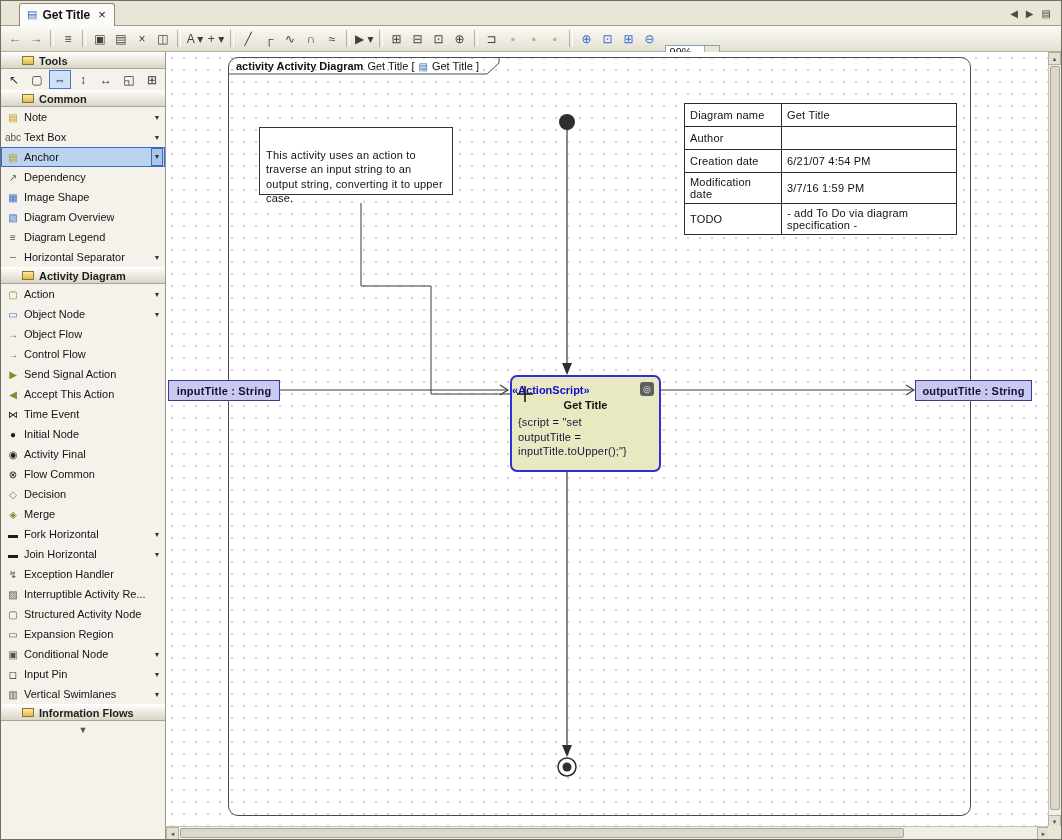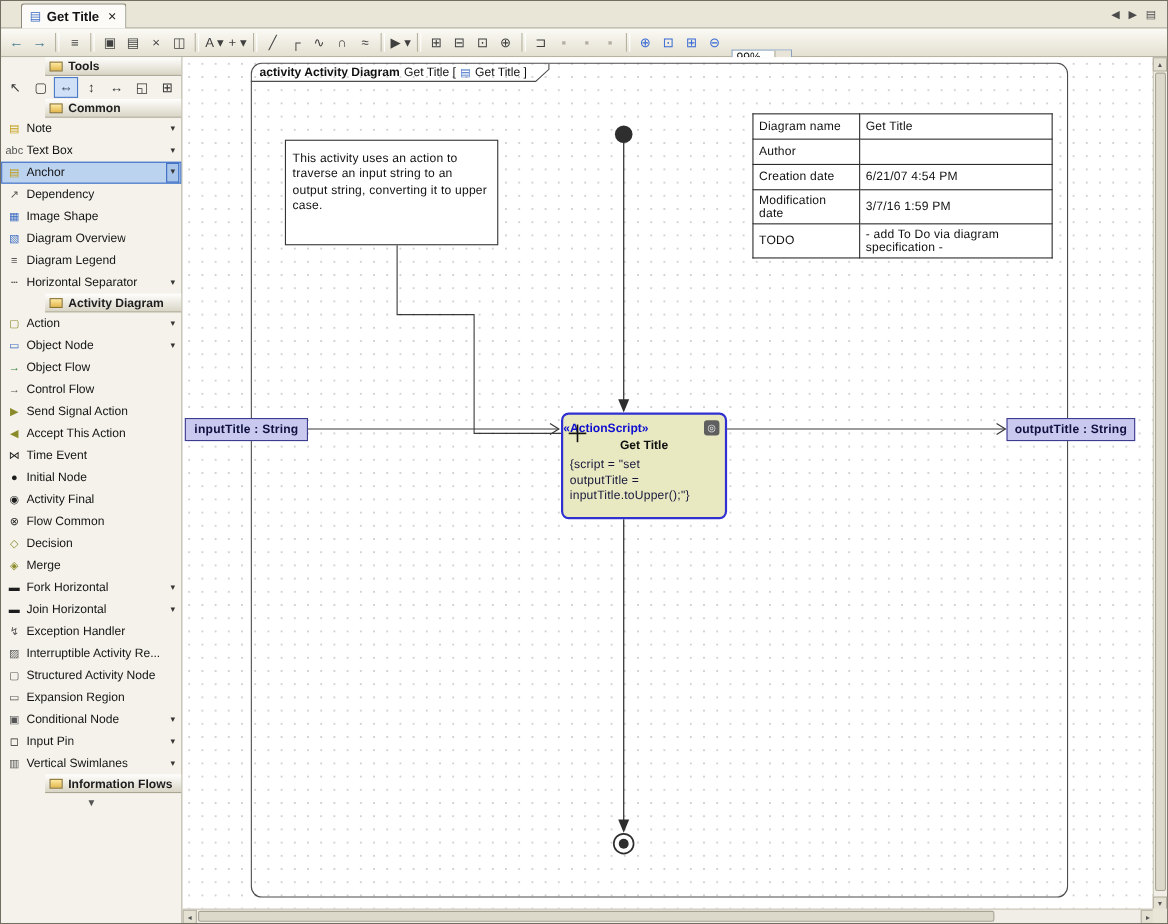--- a/index.html
+++ b/index.html
@@ -22,21 +22,21 @@
 .tbtn.sep{min-width:0;width:3px;height:17px;margin:0 3px;border-left:1px solid #b7b3a3;border-right:1px solid #ffffff;color:transparent;overflow:hidden;}
 .tbtn.disabled{color:#b4afa0;}
 .tbtn.zoom{color:#3a6bd4;}
 .tbtn.nav{color:#4d7f93;font-weight:bold;font-size:13px;}
 .zoom-combo{display:flex;margin-left:5px;height:19px;background:#fff;border:1px solid #86a0bd;margin-top:32px;}
 .zc-value{width:38px;padding-left:4px;font-size:11px;color:#111;}
 .zc-caret{width:15px;height:100%;display:flex;align-items:center;justify-content:center;background:#e8e4d8;border-left:1px solid #b0ab9c;font-size:8px;color:#333;}
 
 
 .palette{position:absolute;left:0;top:51px;width:165px;bottom:0;background:#f4f2ea;border-right:1px solid #9d998a;overflow:hidden;}
-.pal-header{height:17px;display:flex;align-items:center;gap:5px;padding:0 4px;background:linear-gradient(#fdfcf9,#d9d5c6);border-top:1px solid #ffffff;border-bottom:1px solid #aaa593;font-size:11px;font-weight:bold;color:#1e1e1e;margin-left:40px;}
+.pal-header{height:17px;display:flex;align-items:center;gap:5px;padding:0 21px;background:linear-gradient(#fdfcf9,#d9d5c6);border-top:1px solid #ffffff;border-bottom:1px solid #aaa593;font-size:11px;font-weight:bold;color:#1e1e1e;}
 .ph-icon{width:12px;height:9px;background:linear-gradient(#ffe9a0,#e3b84d);border:1px solid #8a7430;flex:none;}
 .tools-row{display:flex;align-items:center;padding:1px 2px;gap:1px;}
 .tool-btn{width:22px;height:19px;display:flex;align-items:center;justify-content:center;font-size:12px;color:#333;border:1px solid transparent;}
 .tool-btn.selected{background:#cfe0f7;border:1px solid #4a7ac8;color:#123;}
 .pal-item{height:20px;display:flex;align-items:center;padding:0 2px 0 4px;font-size:11px;color:#141414;position:relative;}
 .pal-item.selected{background:#bcd3ef;outline:1px solid #3a6bc4;outline-offset:-1px;}
 .pi-icon{width:16px;text-align:center;font-size:10px;color:#555;flex:none;margin-right:3px;}
 .pi-icon.gold{color:#c09a10;}
 .pi-icon.blue{color:#3a6bc4;}
 .pi-icon.green{color:#2e7d32;}
@@ -48,21 +48,21 @@
 .pal-more{text-align:center;font-size:9px;color:#555;padding-top:4px;}
 
 
 .canvas-wrap{position:absolute;left:165px;top:51px;right:0;bottom:0;background:#ece9dd;}
 .canvas{position:absolute;left:0;top:0;width:884px;height:776px;background:#fff;background-image:radial-gradient(circle,#d2d2d2 1px,rgba(0,0,0,0) 1px);background-size:12px 12px;overflow:hidden;}
 .links,.overlay{position:absolute;left:0;top:0;pointer-events:none;}
 .frame{position:absolute;left:62px;top:5px;width:743px;height:759px;border:1px solid #4c4c4c;border-radius:10px;}
 .frame-label{position:absolute;left:63px;top:6px;height:16px;display:flex;align-items:center;gap:4px;padding:0 22px 0 7px;font-size:11px;color:#111;white-space:nowrap;}
 .fl-bold{font-weight:bold;}
 .fl-icon{color:#3a6bc4;font-size:10px;}
-.note{position:absolute;left:93px;top:75px;width:194px;height:96px;background:#fff;border:1px solid #333;padding:9px 6px;font-size:11px;line-height:1.3;color:#111;letter-spacing:0.2px;}
+.note{position:absolute;left:93px;top:75px;width:194px;height:68px;background:#fff;border:1px solid #333;padding:20px 6px;font-size:11px;line-height:1.3;color:#111;letter-spacing:0.2px;}
 .action-node{position:absolute;left:344px;top:323px;width:151px;height:97px;background:#e9e9c1;border:2px solid #3030d0;border-radius:7px;}
 .action-stereo{text-align:left;font-size:11px;font-weight:bold;color:#0f0fd0;margin-top:7px;}
 .action-badge{position:absolute;top:5px;right:5px;width:14px;height:14px;background:#5f5f5f;border-radius:3px;color:#e8e8e8;font-size:9px;display:flex;align-items:center;justify-content:center;}
 .action-name{text-align:center;font-size:11px;font-weight:bold;color:#111;margin-top:3px;}
 .action-script{padding:4px 6px 0 6px;font-size:11px;color:#16163a;line-height:1.32;letter-spacing:0.2px;}
 .obj{position:absolute;height:21px;display:flex;align-items:center;justify-content:center;background:#c9c9f0;border:1px solid #3d3d8f;font-size:11px;font-weight:bold;color:#101040;letter-spacing:0.2px;}
 .obj.input{left:2px;top:328px;width:112px;}
 .obj.output{left:749px;top:328px;width:117px;}
 .info-table{position:absolute;left:518px;top:51px;width:273px;border-collapse:collapse;background:#fff;font-size:11px;color:#111;}
 .info-table tr{height:23px;}

